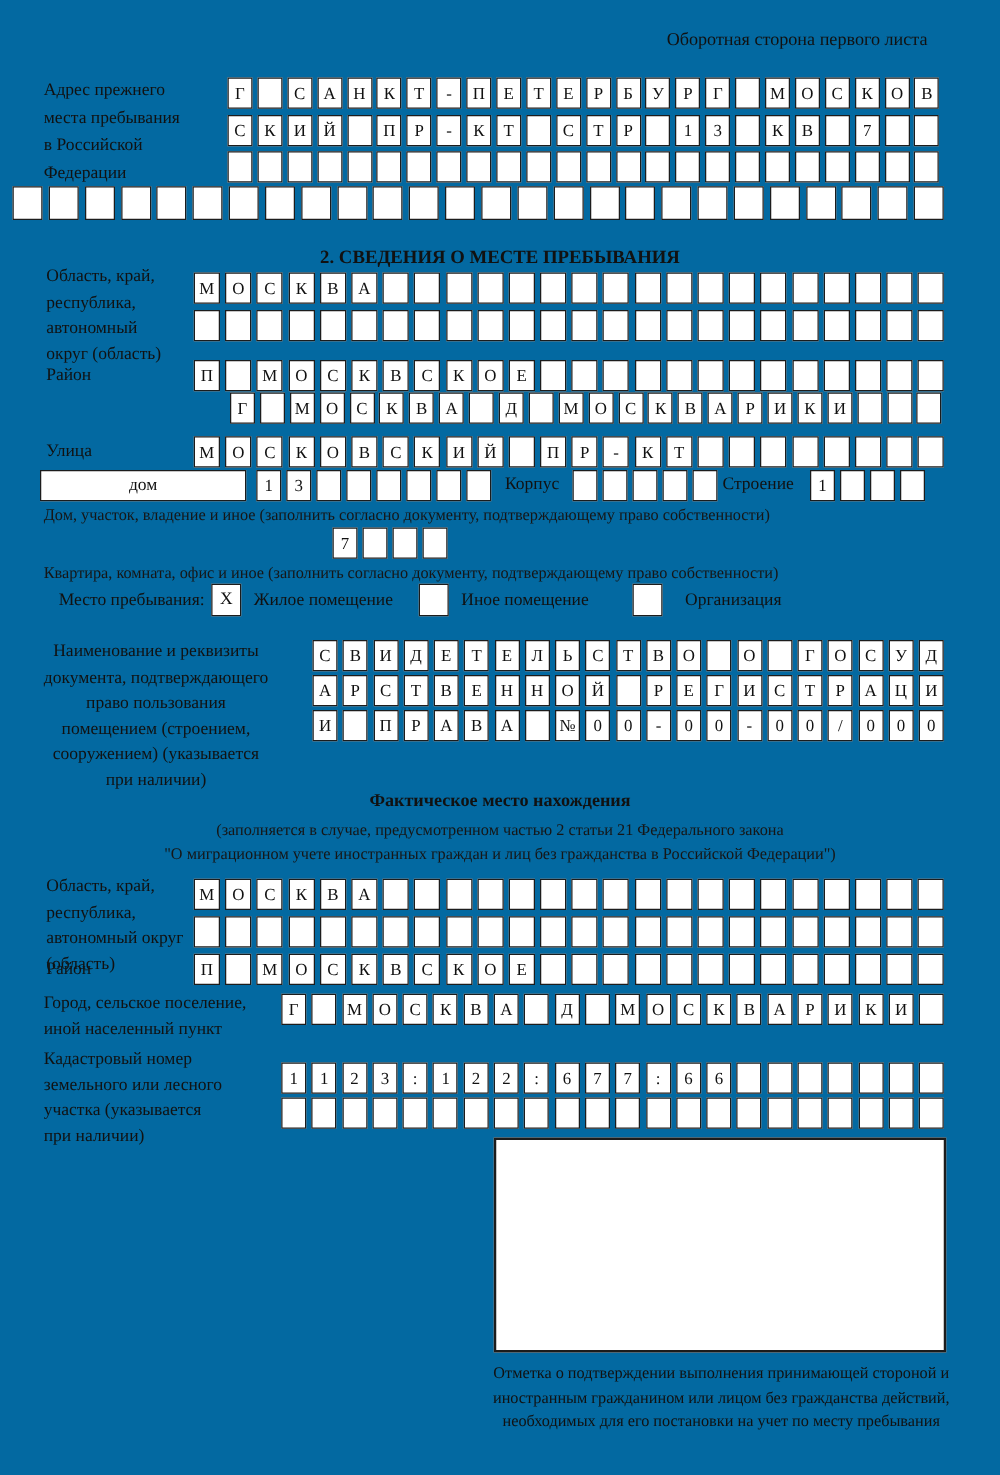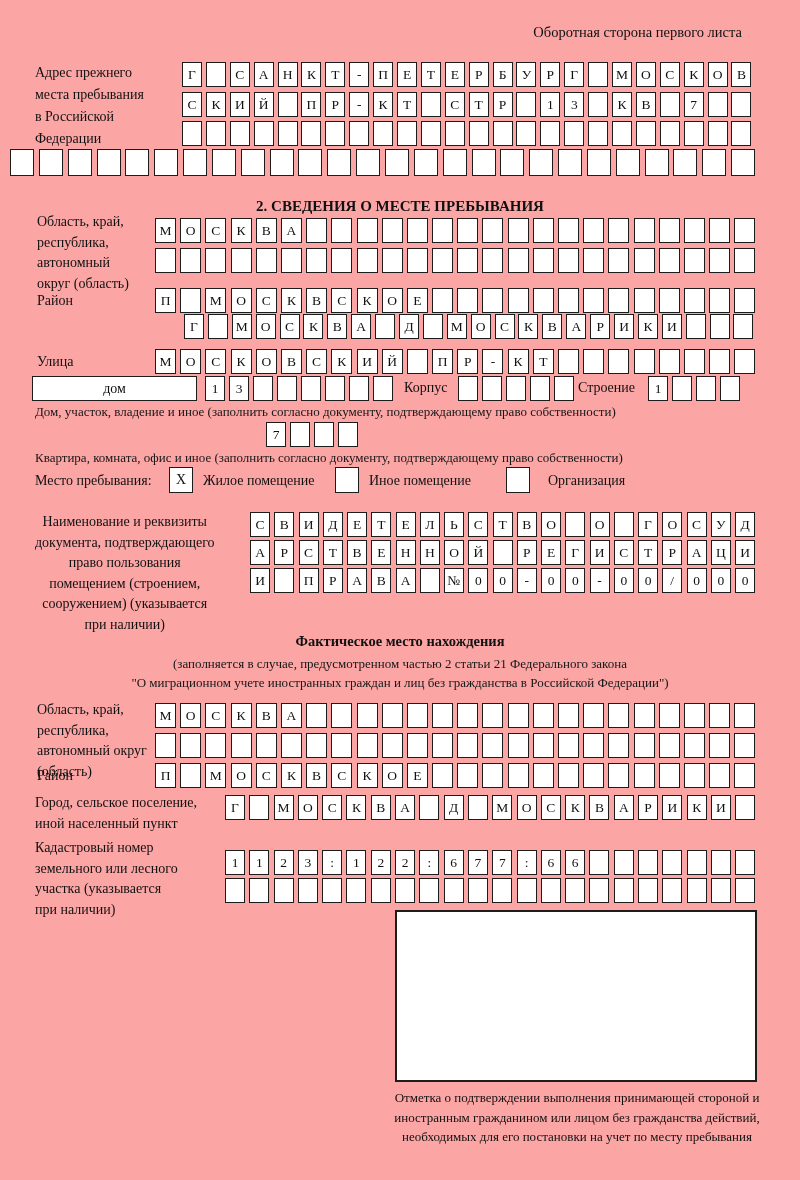--- a/index.html
+++ b/index.html
@@ -1,17 +1,17 @@
 <!DOCTYPE html>
 <html><head>
 <meta charset="utf-8">
 <style>
   html,body{margin:0;padding:0;background:#ffffff;}
   body{font-family:"Liberation Serif", serif;color:#111;}
-  .sheet{position:relative;width:800px;height:1180px;background:#fca5a5;overflow:hidden;}
+  .sheet{position:relative;width:800px;height:1180px;background:#0369a1;overflow:hidden;}
   .abs{position:absolute;}
   .lbl{font-size:14px;line-height:20.5px;white-space:pre-line;}
   .lbl.lh22{line-height:22px;}
   .note{font-size:13px;color:#161616;}
   .center{left:0;width:800px;text-align:center;}
   .title{font-weight:bold;font-size:15px;}
   .corner{font-size:14.5px;}
   .cells{display:flex;gap:4px;}
   .cells .cell{box-sizing:border-box;flex:0 0 auto;width:20px;height:25px;border:1.6px solid #1c1c1c;
     display:flex;align-items:center;justify-content:center;font-size:13.5px;background:#fff;}
@@ -316,21 +316,21 @@
   <div class="abs note" style="left:35px;top:404px;">Дом, участок, владение и иное (заполнить согласно документу, подтверждающему право собственности)</div>
 
   <div class="abs cells" style="left:266px;top:422px;">
       <span class="cell">7</span>
       <span class="cell"></span>
       <span class="cell"></span>
       <span class="cell"></span>
     </div>
   <div class="abs note" style="left:35px;top:450px;">Квартира, комната, офис и иное (заполнить согласно документу, подтверждающему право собственности)</div>
 
-  <div class="abs lbl" style="left:35px;top:471px;">Место пребывания:</div>
+  <div class="abs lbl" style="left:47px;top:471px;">Место пребывания:</div>
   <div class="abs cbox" style="left:169px;top:467px;">X</div>
   <div class="abs lbl" style="left:203px;top:471px;">Жилое помещение</div>
   <div class="abs cbox" style="left:335px;top:467px;"></div>
   <div class="abs lbl" style="left:369px;top:471px;">Иное помещение</div>
   <div class="abs cbox" style="left:506px;top:467px;"></div>
   <div class="abs lbl" style="left:548px;top:471px;">Организация</div>
 
   <div class="abs lbl" style="left:35px;top:512px;text-align:center;">Наименование и реквизиты
 документа, подтверждающего
 право пользования

